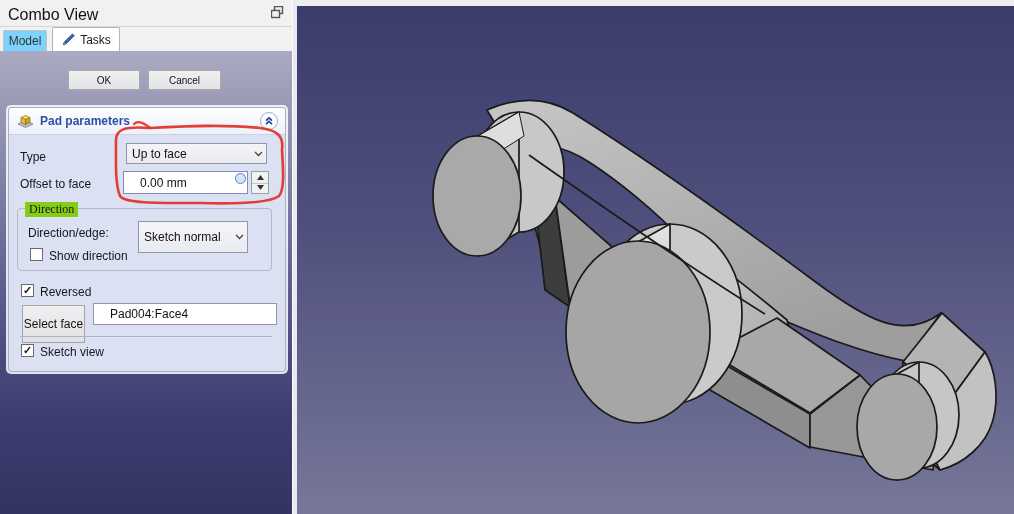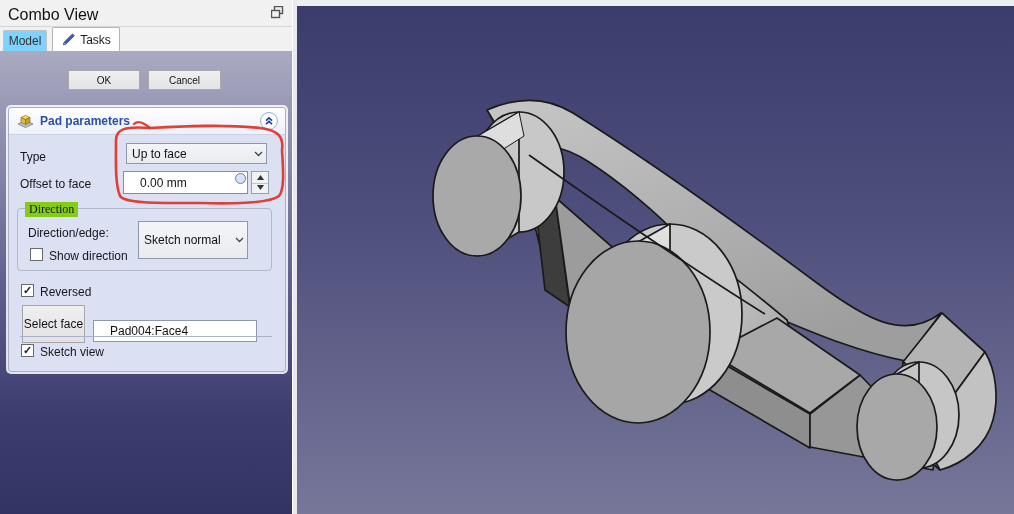--- a/index.html
+++ b/index.html
@@ -144,38 +144,38 @@
       <div class="spin-half dn">
         <svg width="7" height="5" viewBox="0 0 7 5">
             <polygon points="0,0 7,0 3.5,5" fill="#333"></polygon>
           </svg>
       </div>
     </div>
 
     <div id="dir-group"></div>
     <span id="dir-legend">Direction</span>
     <span class="lbl" style="left:28px;top:226px">Direction/edge:</span>
-    <div class="combo" style="left:138px;top:221px;width:110px;height:38px">
+    <div class="combo" style="left:138px;top:221px;width:110px;height:32px">
       <span class="cv">Sketch normal</span>
       <span class="chev">
         <svg width="9" height="6" viewBox="0 0 9 6">
             <polyline points="1,1 4.5,4.5 8,1" fill="none" stroke="#444" stroke-width="1.3"></polyline>
           </svg>
       </span>
     </div>
     <div class="checkbox" style="left:30px;top:248px"></div>
     <span class="lbl" style="left:49px;top:249px">Show direction</span>
 
     <div class="checkbox" style="left:21px;top:284px">
       <span>✓</span>
     </div>
     <span class="lbl" style="left:40px;top:285px">Reversed</span>
 
     <div class="push-btn" style="left:22px;top:305px;width:63px;height:38px">Select face</div>
-    <div class="tfield" style="left:93px;top:320px;width:164px;height:22px;border-color:#8f98a8">
+    <div class="tfield" style="left:93px;top:303px;width:184px;height:22px;border-color:#8f98a8">
       <span>Pad004:Face4</span>
     </div>
 
     <div id="divider"></div>
 
     <div class="checkbox" style="left:21px;top:344px">
       <span>✓</span>
     </div>
     <span class="lbl" style="left:40px;top:345px">Sketch view</span>
 

